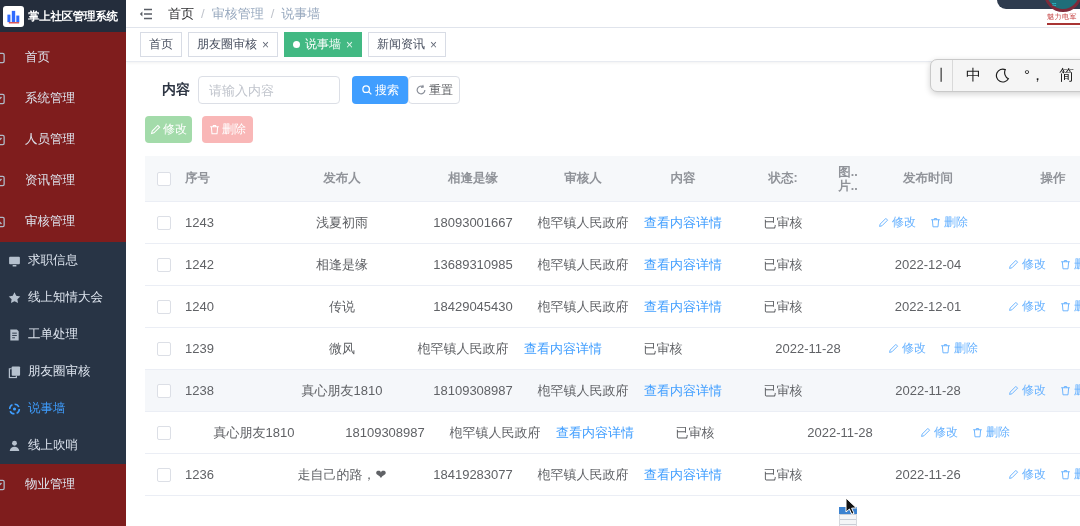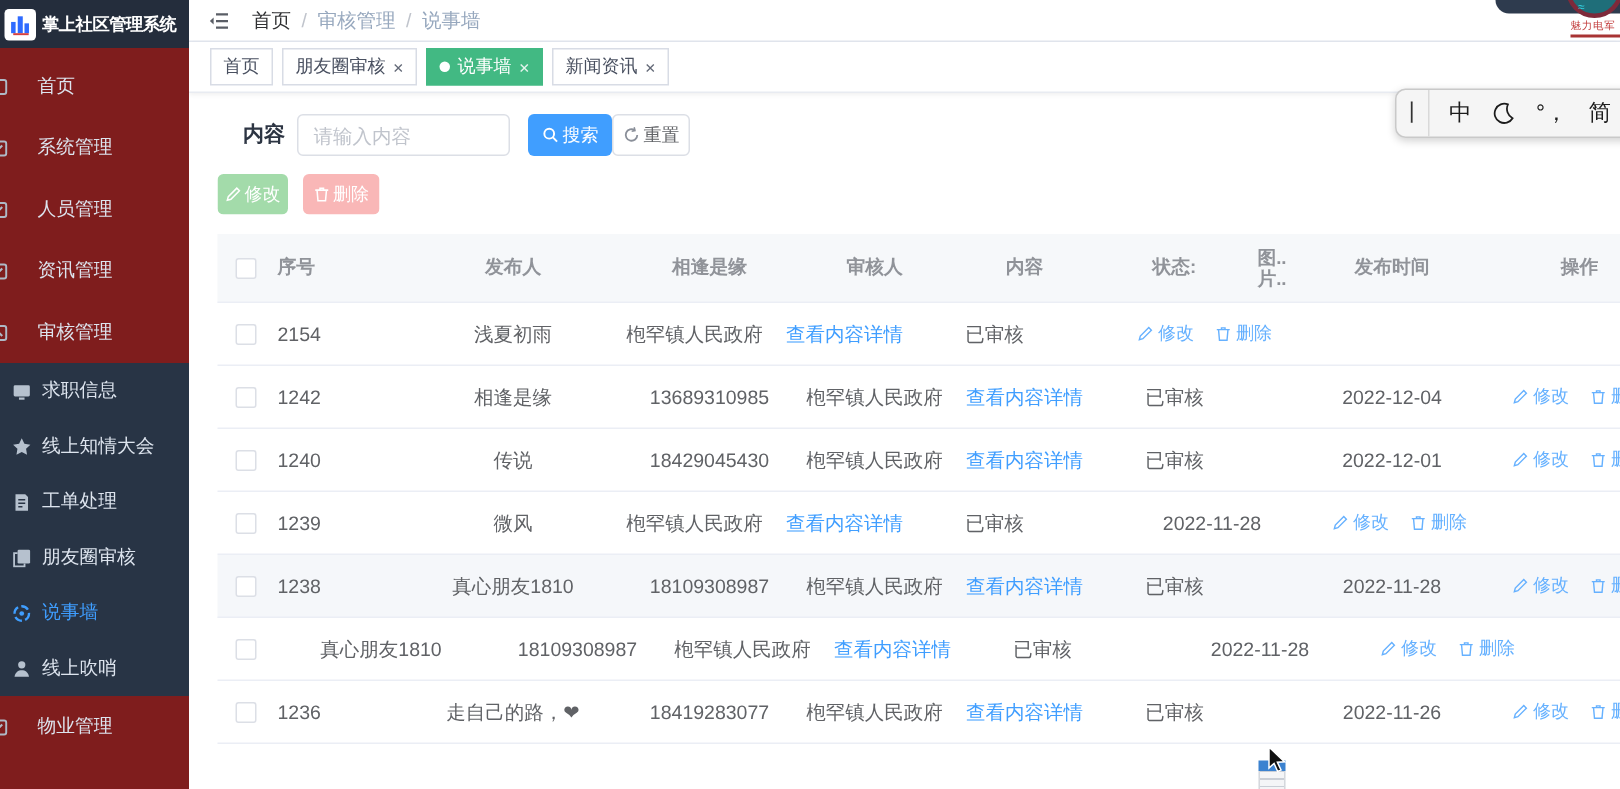--- a/index.html
+++ b/index.html
@@ -327,22 +327,23 @@
             </div>
             <div class="td th col-time">发布时间</div>
             <div class="td th col-ops">操作</div>
           </div>
       </div>
       <div class="tbody">
           <div class="tr">
             <div class="td col-select">
               <span class="cb"></span>
             </div>
-            <div class="td col-seq">2154</div>
+            <div class="td col-seq">1243</div>
             <div class="td col-publisher">浅夏初雨</div>
+            <div class="td col-phone">18093001667</div>
             <div class="td col-reviewer">枹罕镇人民政府</div>
             <div class="td col-content">
               <span class="link">查看内容详情</span>
             </div>
             <div class="td col-status">已审核</div>
             <div class="td col-picture"></div>
             <div class="td col-ops">
               <span class="op">
                 <svg viewBox="0 0 14 14" width="11" height="11">
                   <path d="M2 12l.8-3L10 1.8 12.2 4 5 11.2z" fill="none" stroke="currentColor" stroke-width="1.2"></path>

